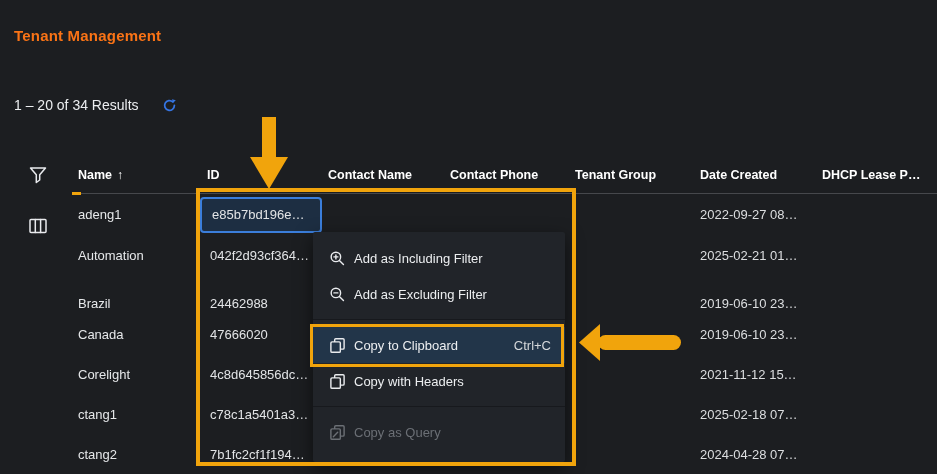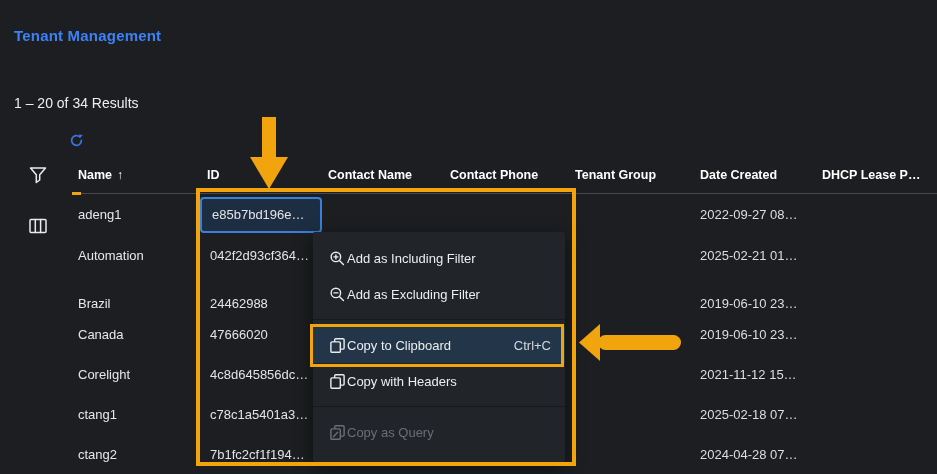--- a/index.html
+++ b/index.html
@@ -5,23 +5,23 @@
   html,body{margin:0;padding:0;background:#141619;}
   .page{
     position:relative;width:937px;height:474px;overflow:hidden;
     background:#1c1e21;
     font-family:"Liberation Sans","DejaVu Sans",sans-serif;
     color:#e8eaec;
   }
   
   .page-title{
     position:absolute;left:14px;top:27px;
-    font-size:15px;font-weight:700;color:#3b82f6;letter-spacing:.2px;
-  }
-  .results-bar{position:absolute;left:14px;top:95px;height:20px;display:flex;align-items:center;gap:22px;flex-direction:column;}
+    font-size:15px;font-weight:700;color:#f97316;letter-spacing:.2px;
+  }
+  .results-bar{position:absolute;left:14px;top:95px;height:20px;display:flex;align-items:center;gap:22px;}
   .results-text{font-size:14px;color:#eceef0;}
   .refresh-btn{width:18px;height:18px;background:none;border:none;padding:0;cursor:pointer;display:flex;align-items:center;justify-content:center;}
   .refresh-btn svg{width:15px;height:15px;}
 
   
   .icon-btn{position:absolute;left:28px;width:22px;height:22px;background:none;border:none;padding:0;cursor:pointer;}
   .icon-btn svg{width:20px;height:20px;}
   #filter-btn{top:164px;}
   #columns-btn{top:215px;}
   .rail-stroke{fill:none;stroke:#e9ebee;stroke-width:1.5;stroke-linejoin:round;stroke-linecap:round;}
@@ -48,21 +48,21 @@
   
   .context-menu{
     position:absolute;left:313px;top:232px;width:252px;box-sizing:border-box;
     background:#212429;border-radius:2px;
     padding:8px 0 12px 0;
     box-shadow:0 6px 18px rgba(0,0,0,.55);
     z-index:10;
   }
   .menu-item{
     height:36px;display:flex;align-items:center;
-    padding:0 14px 0 16px;gap:0;cursor:pointer;
+    padding:0 14px 0 16px;gap:7px;cursor:pointer;
   }
   .menu-item .mi-icon{width:18px;height:18px;flex:0 0 18px;display:flex;align-items:center;}
   .menu-item .mi-icon svg{width:17px;height:17px;}
   .menu-item .mi-label{flex:1;font-size:13px;color:#eceef0;white-space:nowrap;}
   .menu-item .mi-shortcut{font-size:13px;color:#d5d8db;}
   .menu-item.highlighted{background:#223549;}
   .menu-item.disabled{cursor:default;}
   .menu-item.disabled .mi-label{color:#6b6f75;}
   .menu-divider{height:1px;background:#17191d;margin:7px 0;}
   .st{fill:none;stroke:#e9ebee;stroke-width:1.5;stroke-linecap:round;stroke-linejoin:round;}

